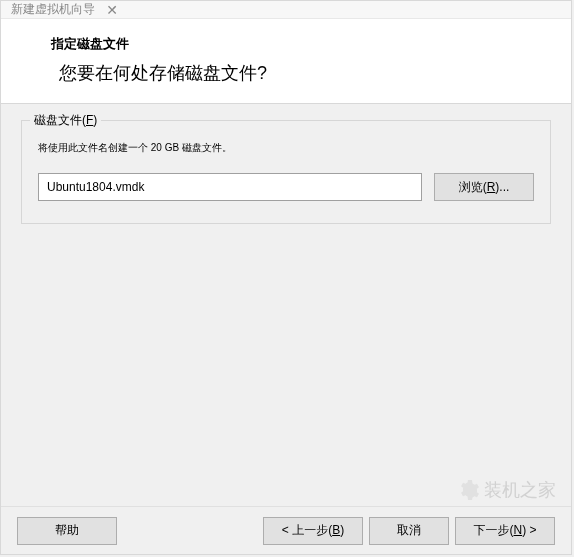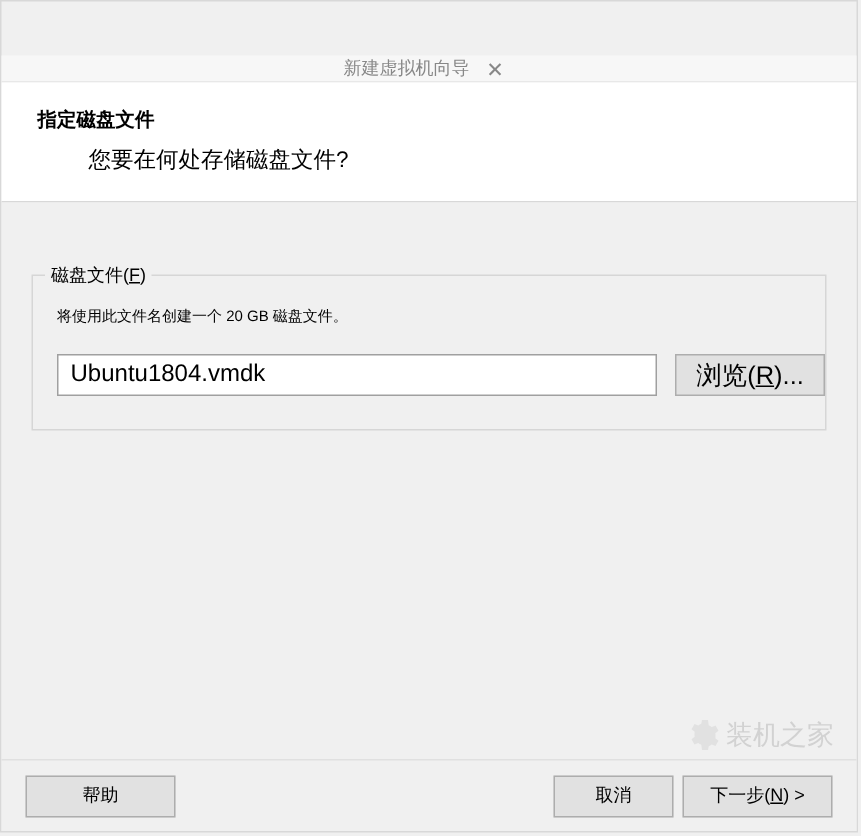--- a/index.html
+++ b/index.html
@@ -20,25 +20,24 @@
       height: 555px;
       border: 1px solid #d8d8d8;
       background: #f0f0f0;
       display: flex;
       flex-direction: column;
     }
     .titlebar {
       height: 18px;
       display: flex;
       align-items: center;
-      justify-content: center;
+      justify-content: flex-start;
       padding: 0 6px 0 10px;
       background: #f7f7f7;
       border-bottom: 1px solid #e8e8e8;
-      margin-top: 36px;
     }
     .titlebar-title {
       color: #888;
       font-size: 12px;
     }
     .close-btn {
       width: 34px;
       height: 22px;
       display: flex;
       align-items: center;
@@ -50,37 +49,36 @@
     .header-section {
       background: #ffffff;
       padding: 16px 24px 18px 24px;
       border-bottom: 1px solid #d8d8d8;
     }
     .header-title {
       font-weight: bold;
       font-size: 13px;
       color: #000;
       margin-bottom: 8px;
-      margin-left: 0;
+      margin-left: 26px;
     }
     .header-subtitle {
-      font-size: 15px;
+      font-size: 18px;
       color: #000;
       margin-left: 34px;
     }
     .content {
       flex: 1;
       padding: 16px 20px;
       background: #f0f0f0;
     }
     .fieldset {
       border: 1px solid #d6d6d6;
-      padding: 14px 0 22px 16px;
+      padding: 14px 16px 22px 16px;
       position: relative;
-      margin-top: 32px;
     }
     .fieldset-legend {
       position: absolute;
       top: -9px;
       left: 8px;
       background: #f0f0f0;
       padding: 0 4px;
       font-size: 12px;
       color: #000;
     }
@@ -93,30 +91,30 @@
     .input-row {
       display: flex;
       align-items: center;
       gap: 12px;
     }
     .text-input {
       flex: 1;
       height: 28px;
       border: 1px solid #a0a0a0;
       padding: 0 8px;
-      font-size: 16px;
+      font-size: 12px;
       font-family: inherit;
       background: #ffffff;
     }
     .browse-btn {
       width: 100px;
       height: 28px;
       background: #e1e1e1;
       border: 1px solid #adadad;
-      font-size: 17px;
+      font-size: 12px;
       cursor: pointer;
       font-family: inherit;
     }
     .footer {
       height: 48px;
       border-top: 1px solid #e0e0e0;
       display: flex;
       align-items: center;
       padding: 0 16px;
       gap: 6px;
@@ -189,18 +187,21 @@
   <div class="watermark">
     <svg class="watermark-icon" viewBox="0 0 24 24">
         <path fill="#ccc" d="M12 8a4 4 0 100 8 4 4 0 000-8zm9 4a7.9 7.9 0 00-.1-1.2l2.1-1.6-2-3.5-2.5 1a8 8 0 00-2-1.2L16 2h-4l-.5 2.5a8 8 0 00-2 1.2l-2.5-1-2 3.5 2.1 1.6A7.9 7.9 0 007 12c0 .4 0 .8.1 1.2L5 14.8l2 3.5 2.5-1a8 8 0 002 1.2L12 22h4l.5-2.5a8 8 0 002-1.2l2.5 1 2-3.5-2.1-1.6c.1-.4.1-.8.1-1.2z"></path>
       </svg>
     <span>装机之家</span>
   </div>
 
   <div class="footer">
     <button class="footer-btn">帮助</button>
     <div class="footer-spacer"></div>
+    <button class="footer-btn">
+      <span>&lt; 上一步(</span><span class="underline">B</span><span>)</span>
+    </button>
     <button class="footer-btn" style="min-width:80px">取消</button>
     <button class="footer-btn">
       <span>下一步(</span><span class="underline">N</span><span>) &gt;</span>
     </button>
   </div>
 </div>
 
 </body></html>

